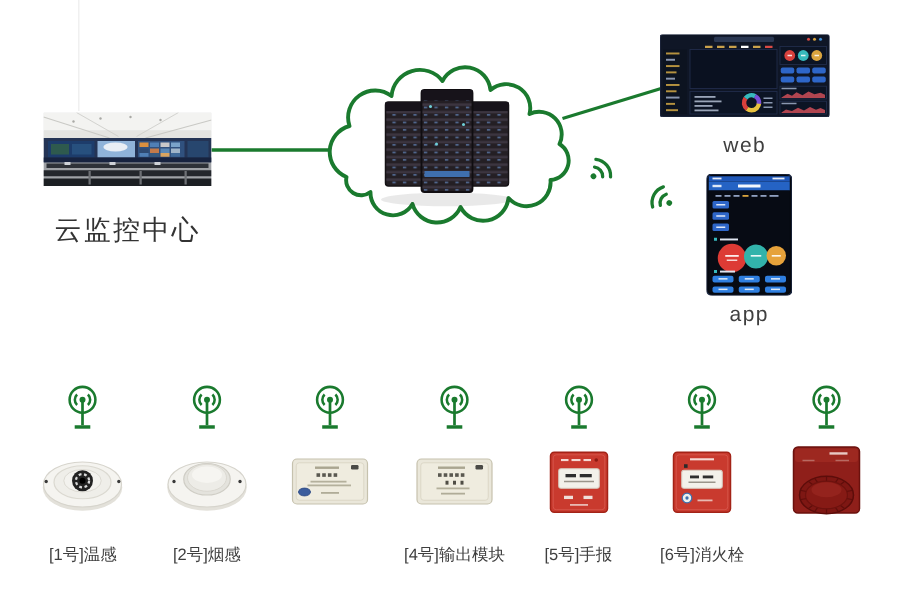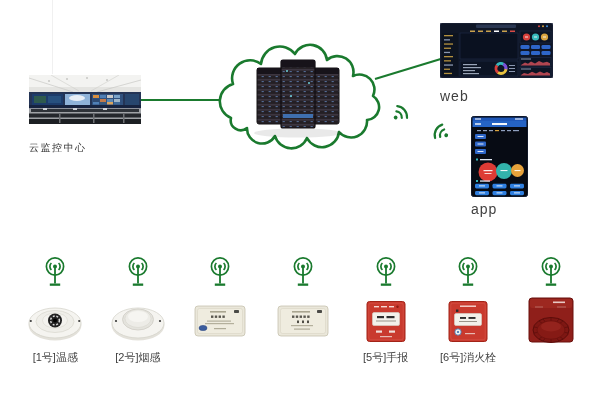--- a/index.html
+++ b/index.html
@@ -1,25 +1,25 @@
 <!DOCTYPE html>
 <html><head>
 <meta charset="utf-8">
 <style>
   html,body{margin:0;padding:0;}
   body{width:600px;height:400px;background:#fff;font-family:"Liberation Sans","DejaVu Sans",sans-serif;}
   .stage{position:relative;width:600px;height:400px;background:#fff;overflow:hidden;}
   .abs{position:absolute;}
-  .caption{color:#3f3f3f;}
-  .caption-main{font-size:10px;letter-spacing:1.5px;color:#333;}
+  .caption{color:#3f3f3f;text-align:center;}
+  .caption-main{font-size:18px;letter-spacing:1.5px;color:#333;}
   .caption-client{font-size:14px;letter-spacing:1px;color:#3f3f3f;}
   .devices-row{position:absolute;left:14px;top:256px;width:578px;display:flex;}
   .device-col{flex:1;display:flex;flex-direction:column;align-items:center;}
   .device-art{height:54px;margin-top:6px;display:flex;align-items:center;justify-content:center;}
-  .device-label{margin-top:2px;font-size:11px;color:#3f3f3f;white-space:nowrap;}
+  .device-label{margin-top:14px;font-size:11px;color:#3f3f3f;white-space:nowrap;}
   .vline{position:absolute;left:52px;top:0;width:1px;height:74px;background:#f0f0f0;}
 </style>
 </head>
 <body>
 
 <div class="stage">
 
   <div class="vline"></div>
 
   <svg class="abs" style="left:0;top:0;" width="600" height="400">
@@ -359,20 +359,21 @@
           </g>
           <g fill="#4f4d45">
             <rect x="20" y="16.5" width="2" height="2.6"></rect>
               <rect x="25" y="16.5" width="2" height="2.6"></rect>
               <rect x="30" y="16.5" width="2" height="2.6"></rect>
           </g>
           <rect x="14" y="21" width="22" height="1.2" fill="#b4b09c"></rect>
           <rect x="17" y="24.5" width="16" height="1.2" fill="#b0ac98"></rect>
         </svg>
       </div>
+      <div class="device-label">[4号]输出模块</div>
     </div>
 
     <div class="device-col">
       <svg width="24" height="32" viewBox="0 0 24 32">
         <g stroke="#1a7a2e" fill="none" stroke-width="1.7">
           <circle cx="12" cy="10.5" r="8.6"></circle>
           <path d="M 8.4 7 A 4.8 4.8 0 0 0 8.4 14"></path>
           <path d="M 15.6 7 A 4.8 4.8 0 0 1 15.6 14"></path>
         </g>
         <circle cx="12" cy="10.5" r="2" fill="#1a7a2e"></circle>

